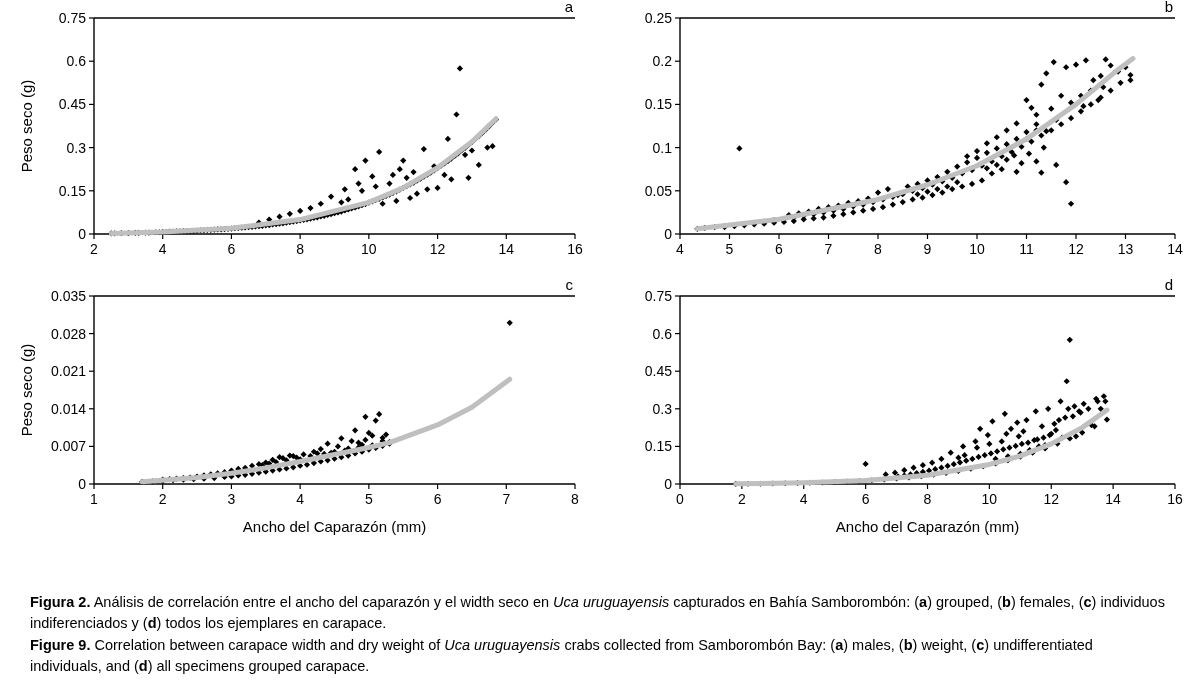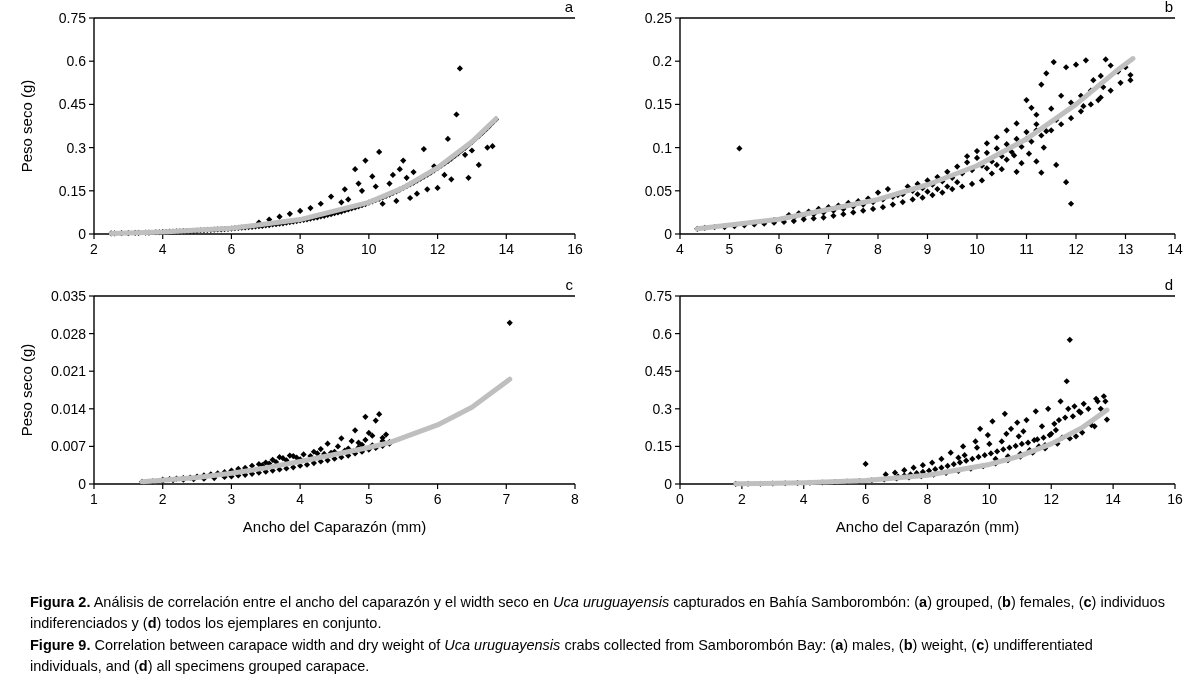--- a/index.html
+++ b/index.html
@@ -751,16 +751,16 @@
           <path d="M135.69 205.87 L203.75 204.75 L265.63 202.49 L327.50 197.23 L389.38 186.45 L420.31 177.93 L451.25 165.89 L482.19 149.60 L506.94 132.05 " fill="none" stroke="#bfbfbf" stroke-width="5" stroke-linecap="round" stroke-linejoin="round"></path>
           <text x="573" y="12" text-anchor="end" class="panel-letter">d</text>
           <text x="327.5" y="254" class="axis-title" text-anchor="middle">Ancho del Caparazón (mm)</text>
         </g>
       </svg>
     </div>
 
   <div class="sep"></div>
 
   <div class="caption">
-    <p><b>Figura 2.</b><span> Análisis de correlación entre el ancho del caparazón y el width seco en </span><i>Uca uruguayensis</i><span> capturados en Bahía Samborombón: (</span><b>a</b><span>) grouped, (</span><b>b</b><span>) females, (</span><b>c</b><span>) individuos indiferenciados y (</span><b>d</b><span>) todos los ejemplares en conjunto.</span></p>
+    <p><b>Figura 2.</b><span> Análisis de correlación entre el ancho del caparazón y el width seco en </span><i>Uca uruguayensis</i><span> capturados en Bahía Samborombón: (</span><b>a</b><span>) grouped, (</span><b>b</b><span>) females, (</span><b>c</b><span>) individuos indiferenciados y (</span><b>d</b><span>) todos los ejemplares en carapace.</span></p>
     <p><b>Figure 9.</b><span> Correlation between carapace width and dry weight of </span><i>Uca uruguayensis</i><span> crabs collected from Samborombón Bay: (</span><b>a</b><span>) males, (</span><b>b</b><span>) weight, (</span><b>c</b><span>) undifferentiated individuals, and (</span><b>d</b><span>) all specimens grouped carapace.</span></p>
   </div>
 </div>
 
 </body></html>

